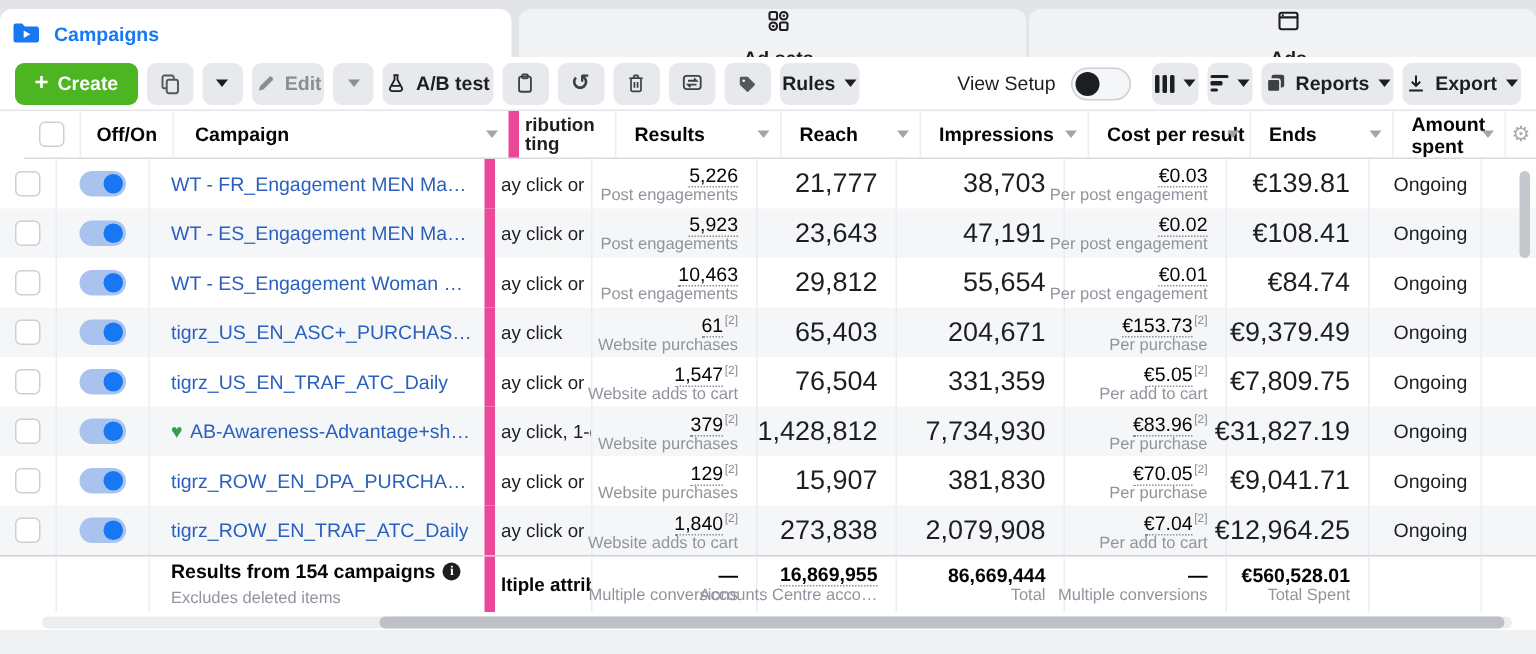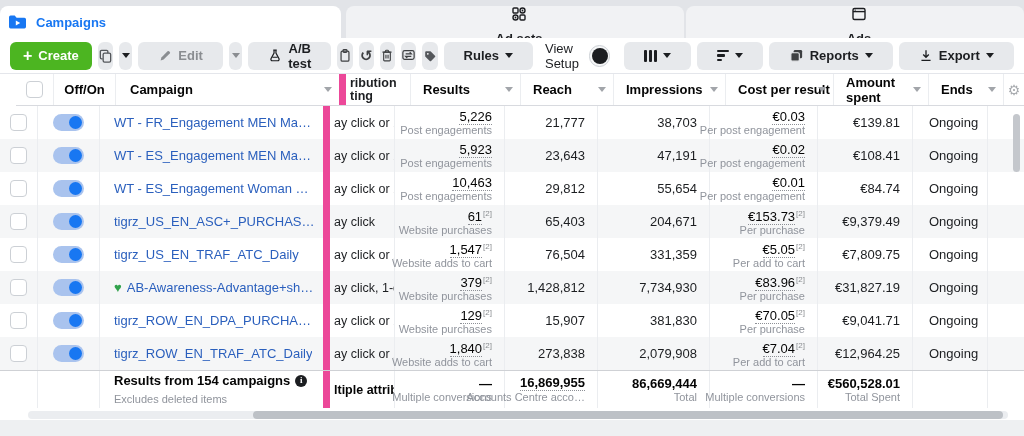--- a/index.html
+++ b/index.html
@@ -16,21 +16,21 @@
   .tab.adsets { width:338px; margin-left:5px; }
   .tab.ads { flex:1; margin-left:2px; }
 
   
   .panel { background:#fff; height:382px; position:relative; }
 
   
   .toolbar { height:36px; display:flex; align-items:center; gap:6px; padding:0 10px;
     border-bottom:1px solid #e4e6eb; }
   .btn { height:28px; background:#e7e9ec; border:none; border-radius:6px; display:flex;
-    align-items:center; gap:6px; padding:0 20px; font-size:13px; font-weight:700;
+    align-items:center; gap:6px; padding:0 2px; font-size:13px; font-weight:700;
     color:#1c1e21; cursor:pointer; font-family:inherit; }
   .btn.sq { width:31px; padding:0; justify-content:center; }
   .btn.caret-only { width:27px; padding:0; justify-content:center; }
   .btn.create { background:var(--green); color:#fff; padding:0 13px; }
   .btn.disabled { color:#8a8d91; }
   .caret { width:0; height:0; border-left:4px solid transparent; border-right:4px solid transparent;
     border-top:5px solid #1c1e21; display:inline-block; }
   .disabled .caret { border-top-color:#8a8d91; }
   .plus { font-size:16px; font-weight:700; line-height:1; }
   .spacer { flex:1; }
@@ -72,21 +72,21 @@
   .toggle { width:31px; height:17px; border-radius:9px; background:#a9c3ee; position:relative; cursor:pointer; }
   .toggle .knob { position:absolute; right:2px; top:2px; width:13px; height:13px; border-radius:50%;
     background:var(--blue); }
   .cell.camp { padding:0 8px 0 14px; gap:5px; }
   .camp-link { color:var(--link); font-size:13px; text-decoration:none; white-space:nowrap;
     overflow:hidden; text-overflow:ellipsis; cursor:pointer; }
   .heart { color:var(--heart); font-size:13px; line-height:1; }
   .heart:empty { display:none; }
   .cell.attr { font-size:12.5px; color:#1c1e21; padding-left:4px; white-space:nowrap; overflow:hidden; }
   .cell.twol { flex-direction:column; align-items:flex-end; justify-content:center; padding-right:12px; }
-  .cell.num1 { justify-content:flex-end; padding-right:12px; font-size:13px; color:#1c1e21; }
+  .cell.num1 { justify-content:flex-end; padding-right:12px; font-size:18px; color:#1c1e21; }
   .v { font-size:13px; color:#050505; line-height:15px; }
   .u { border-bottom:1px dotted #8d9096; }
   sup.s2 { font-size:8px; color:#8a8d91; margin-left:1px; }
   sup.s2:empty { display:none; }
   .sub { font-size:11px; color:#90949c; line-height:13px; white-space:nowrap; }
   .cell.endsb { padding-left:16px; font-size:13px; }
 
   
   .tfoot { height:38px; border-top:1px solid #cfd1d5; font-size:13px; }
   .tfoot .camp { flex-direction:column; align-items:flex-start; justify-content:center; }
@@ -291,25 +291,25 @@
       </div>
     <div class="cell h-num">
         <span>Impressions</span>
         <span class="sortc"></span>
       </div>
     <div class="cell h-num">
         <span>Cost per result</span>
         <span class="sortc"></span>
       </div>
     <div class="cell h-num">
+        <span>Ends</span>
+        <span class="sortc"></span>
+      </div>
+    <div class="cell h-num">
         <span>Amount spent</span>
-        <span class="sortc"></span>
-      </div>
-    <div class="cell h-num">
-        <span>Ends</span>
         <span class="sortc"></span>
       </div>
     <div class="cell lastc gearc">
         <span>⚙</span>
       </div>
   </div>
 
   <div id="rows">
   <div class="r row">
     <div class="cell cbc">

